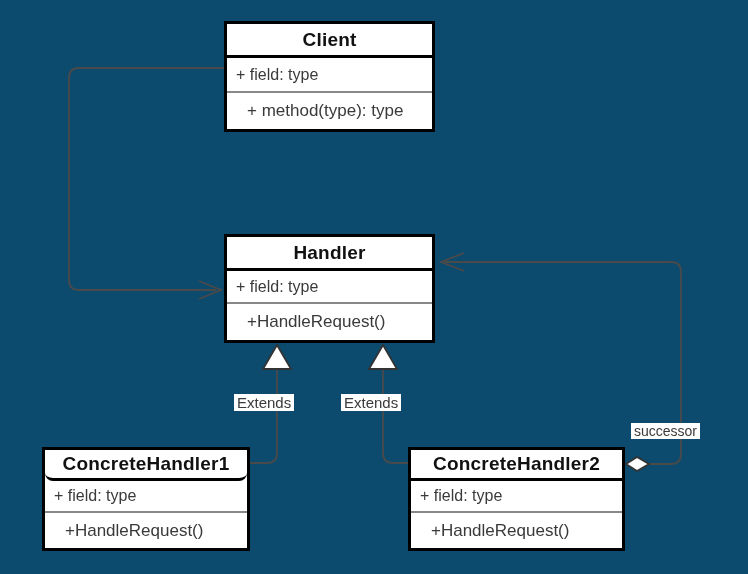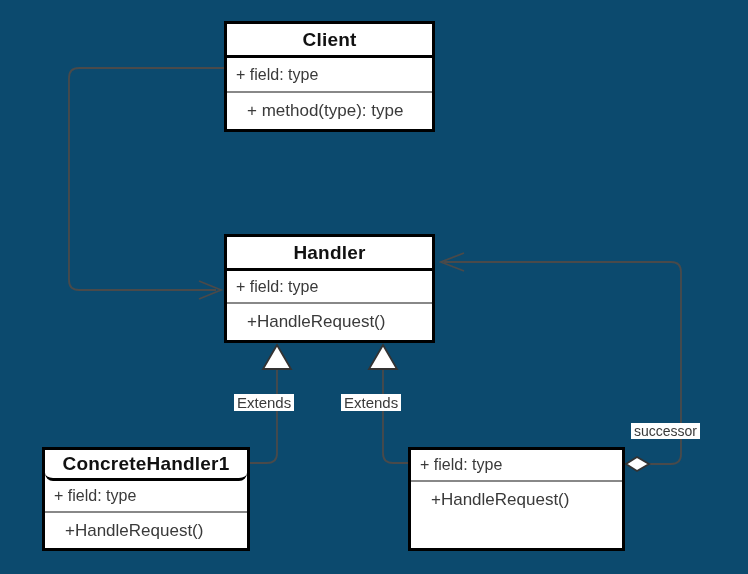--- a/index.html
+++ b/index.html
@@ -107,20 +107,21 @@
     <div class="uml-row uml-method" style="height:36px;">+HandleRequest()</div>
   </div>
 
   <div class="uml-class" style="left:42px; top:447px; width:208px; height:104px;">
     <div class="uml-row uml-title tight" style="height:31px;border-radius:8px;">ConcreteHandler1</div>
     <div class="uml-row uml-field" style="height:32px;">+ field: type</div>
     <div class="uml-row uml-method" style="height:35px;">+HandleRequest()</div>
   </div>
 
   <div class="uml-class" style="left:408px; top:447px; width:217px; height:104px;">
+    <div class="uml-row uml-title tight" style="height:31px;">ConcreteHandler2</div>
     <div class="uml-row uml-field" style="height:32px;">+ field: type</div>
     <div class="uml-row uml-method" style="height:35px;">+HandleRequest()</div>
   </div>
 
   <div class="edge-label" style="left:234px; top:394px;">Extends</div>
 
   <div class="edge-label" style="left:341px; top:394px;">Extends</div>
 
   <div class="edge-label small" style="left:631px; top:423px;">successor</div>
 

